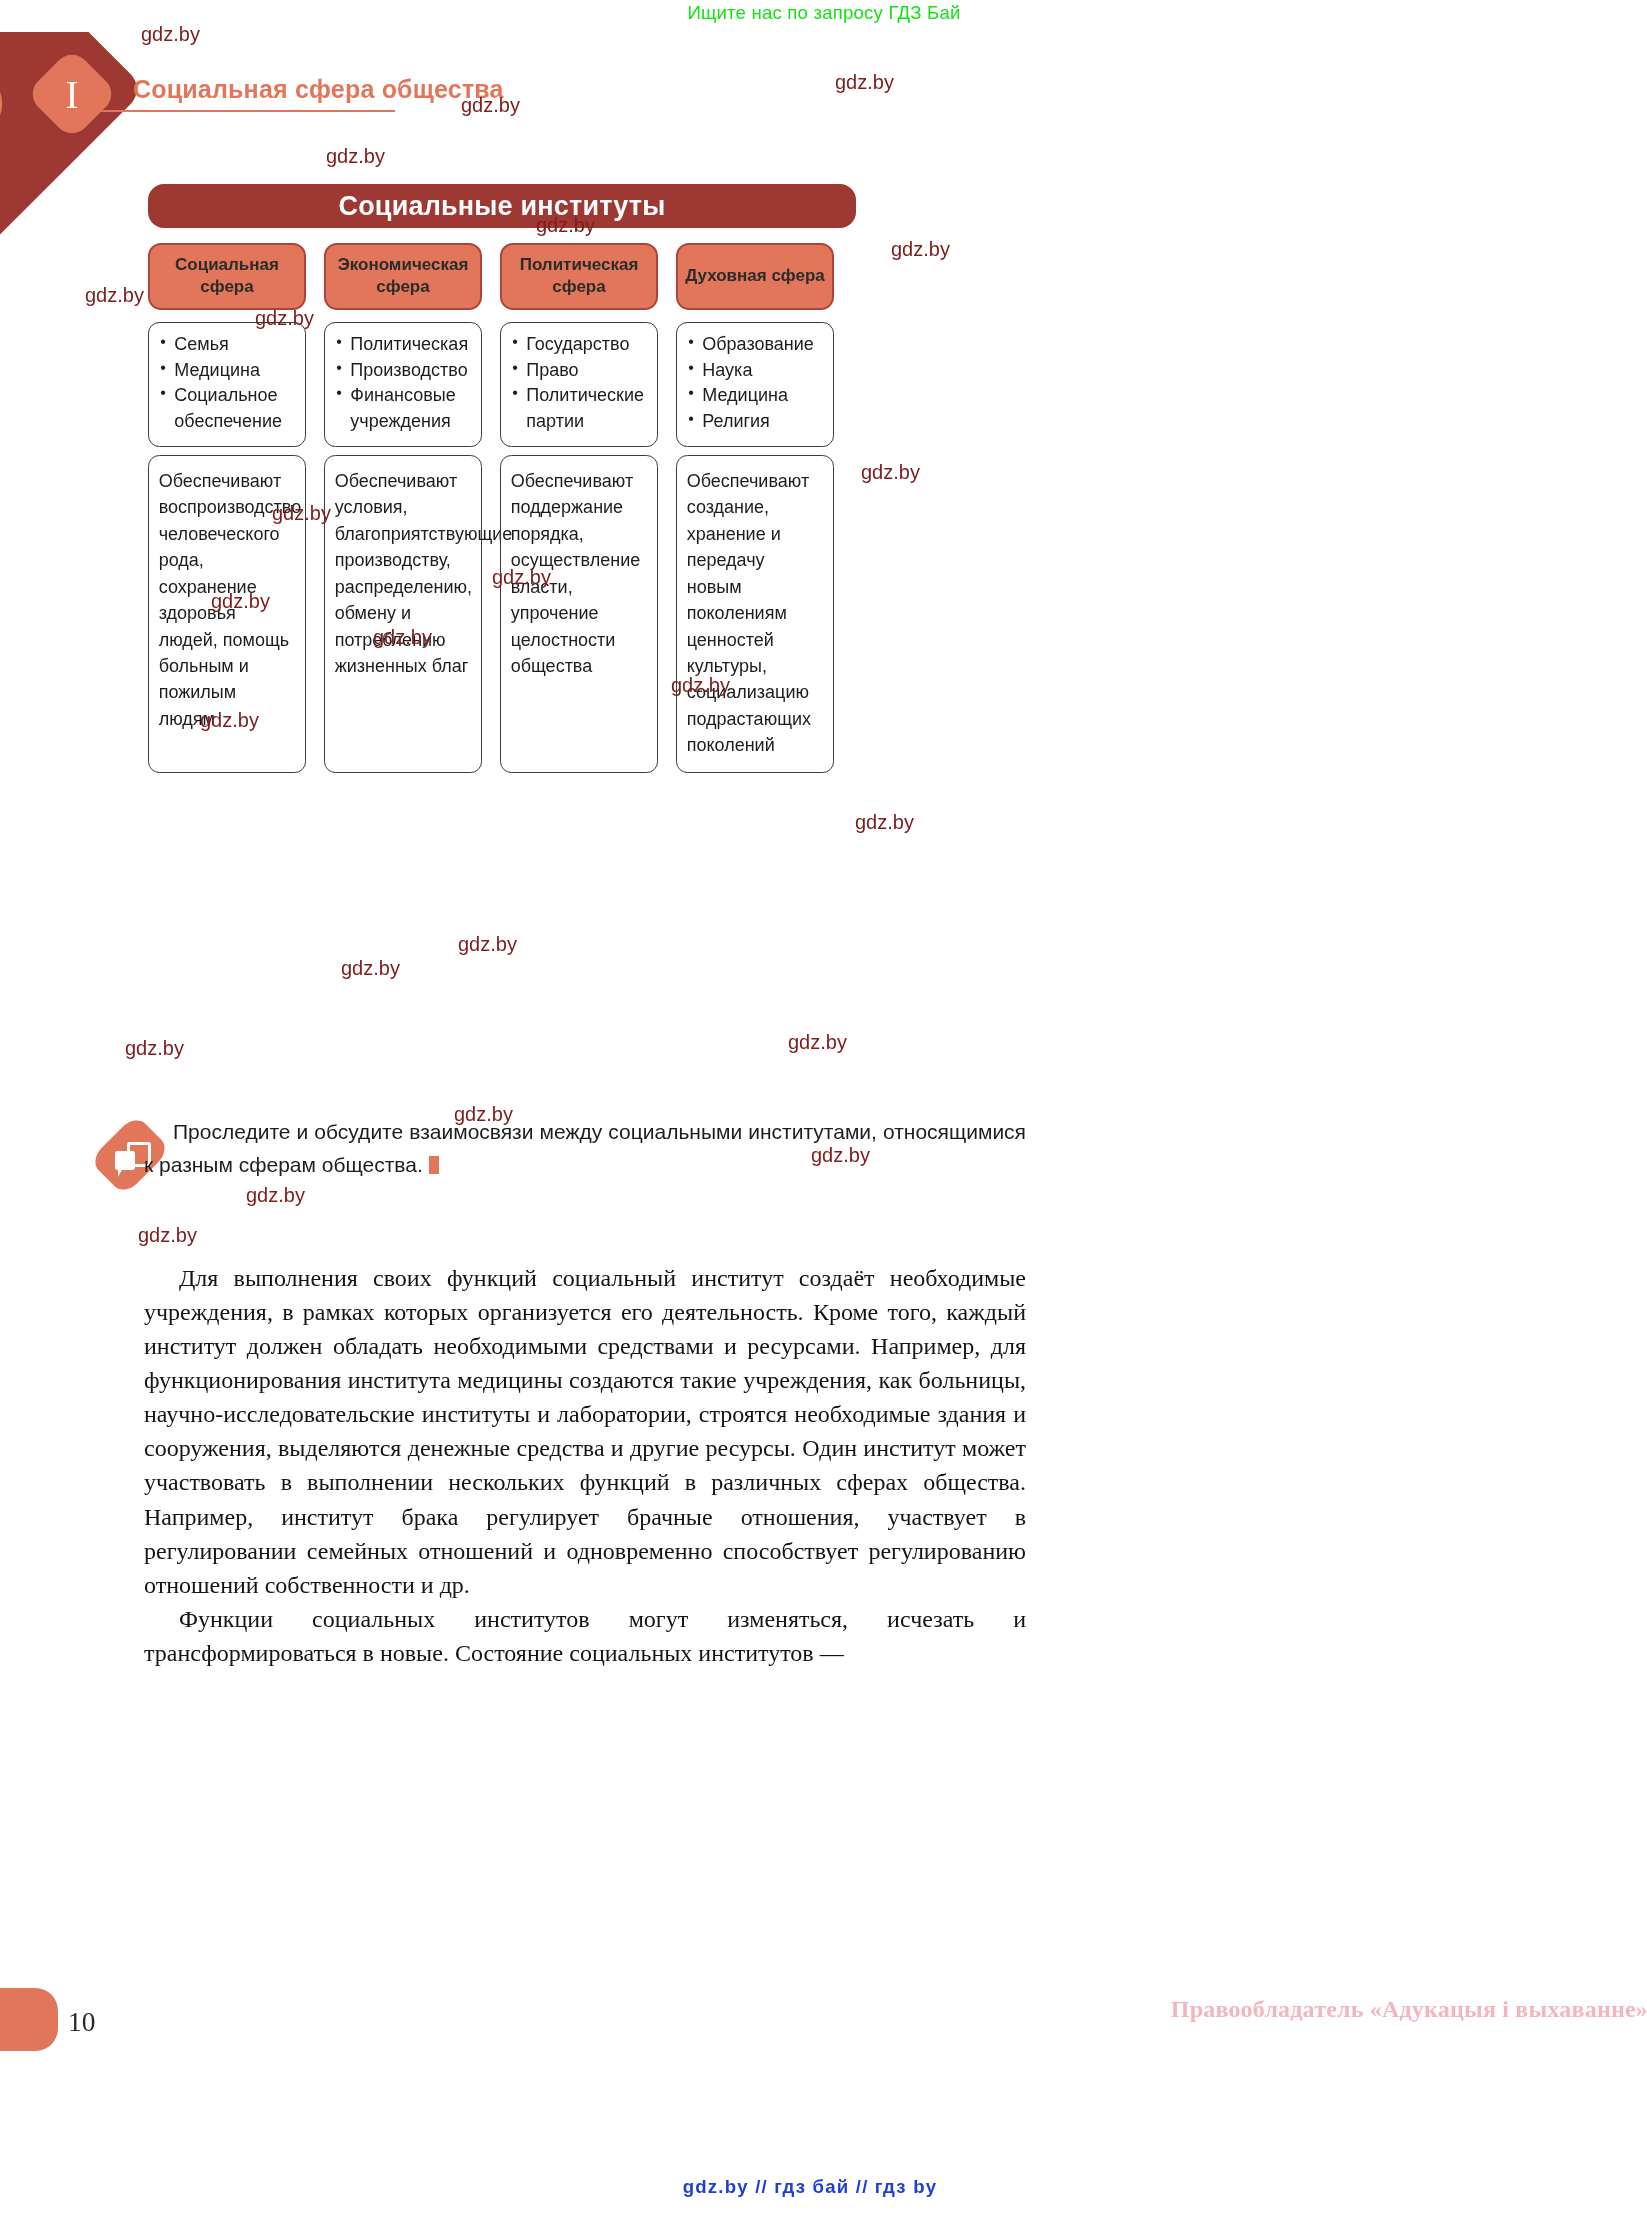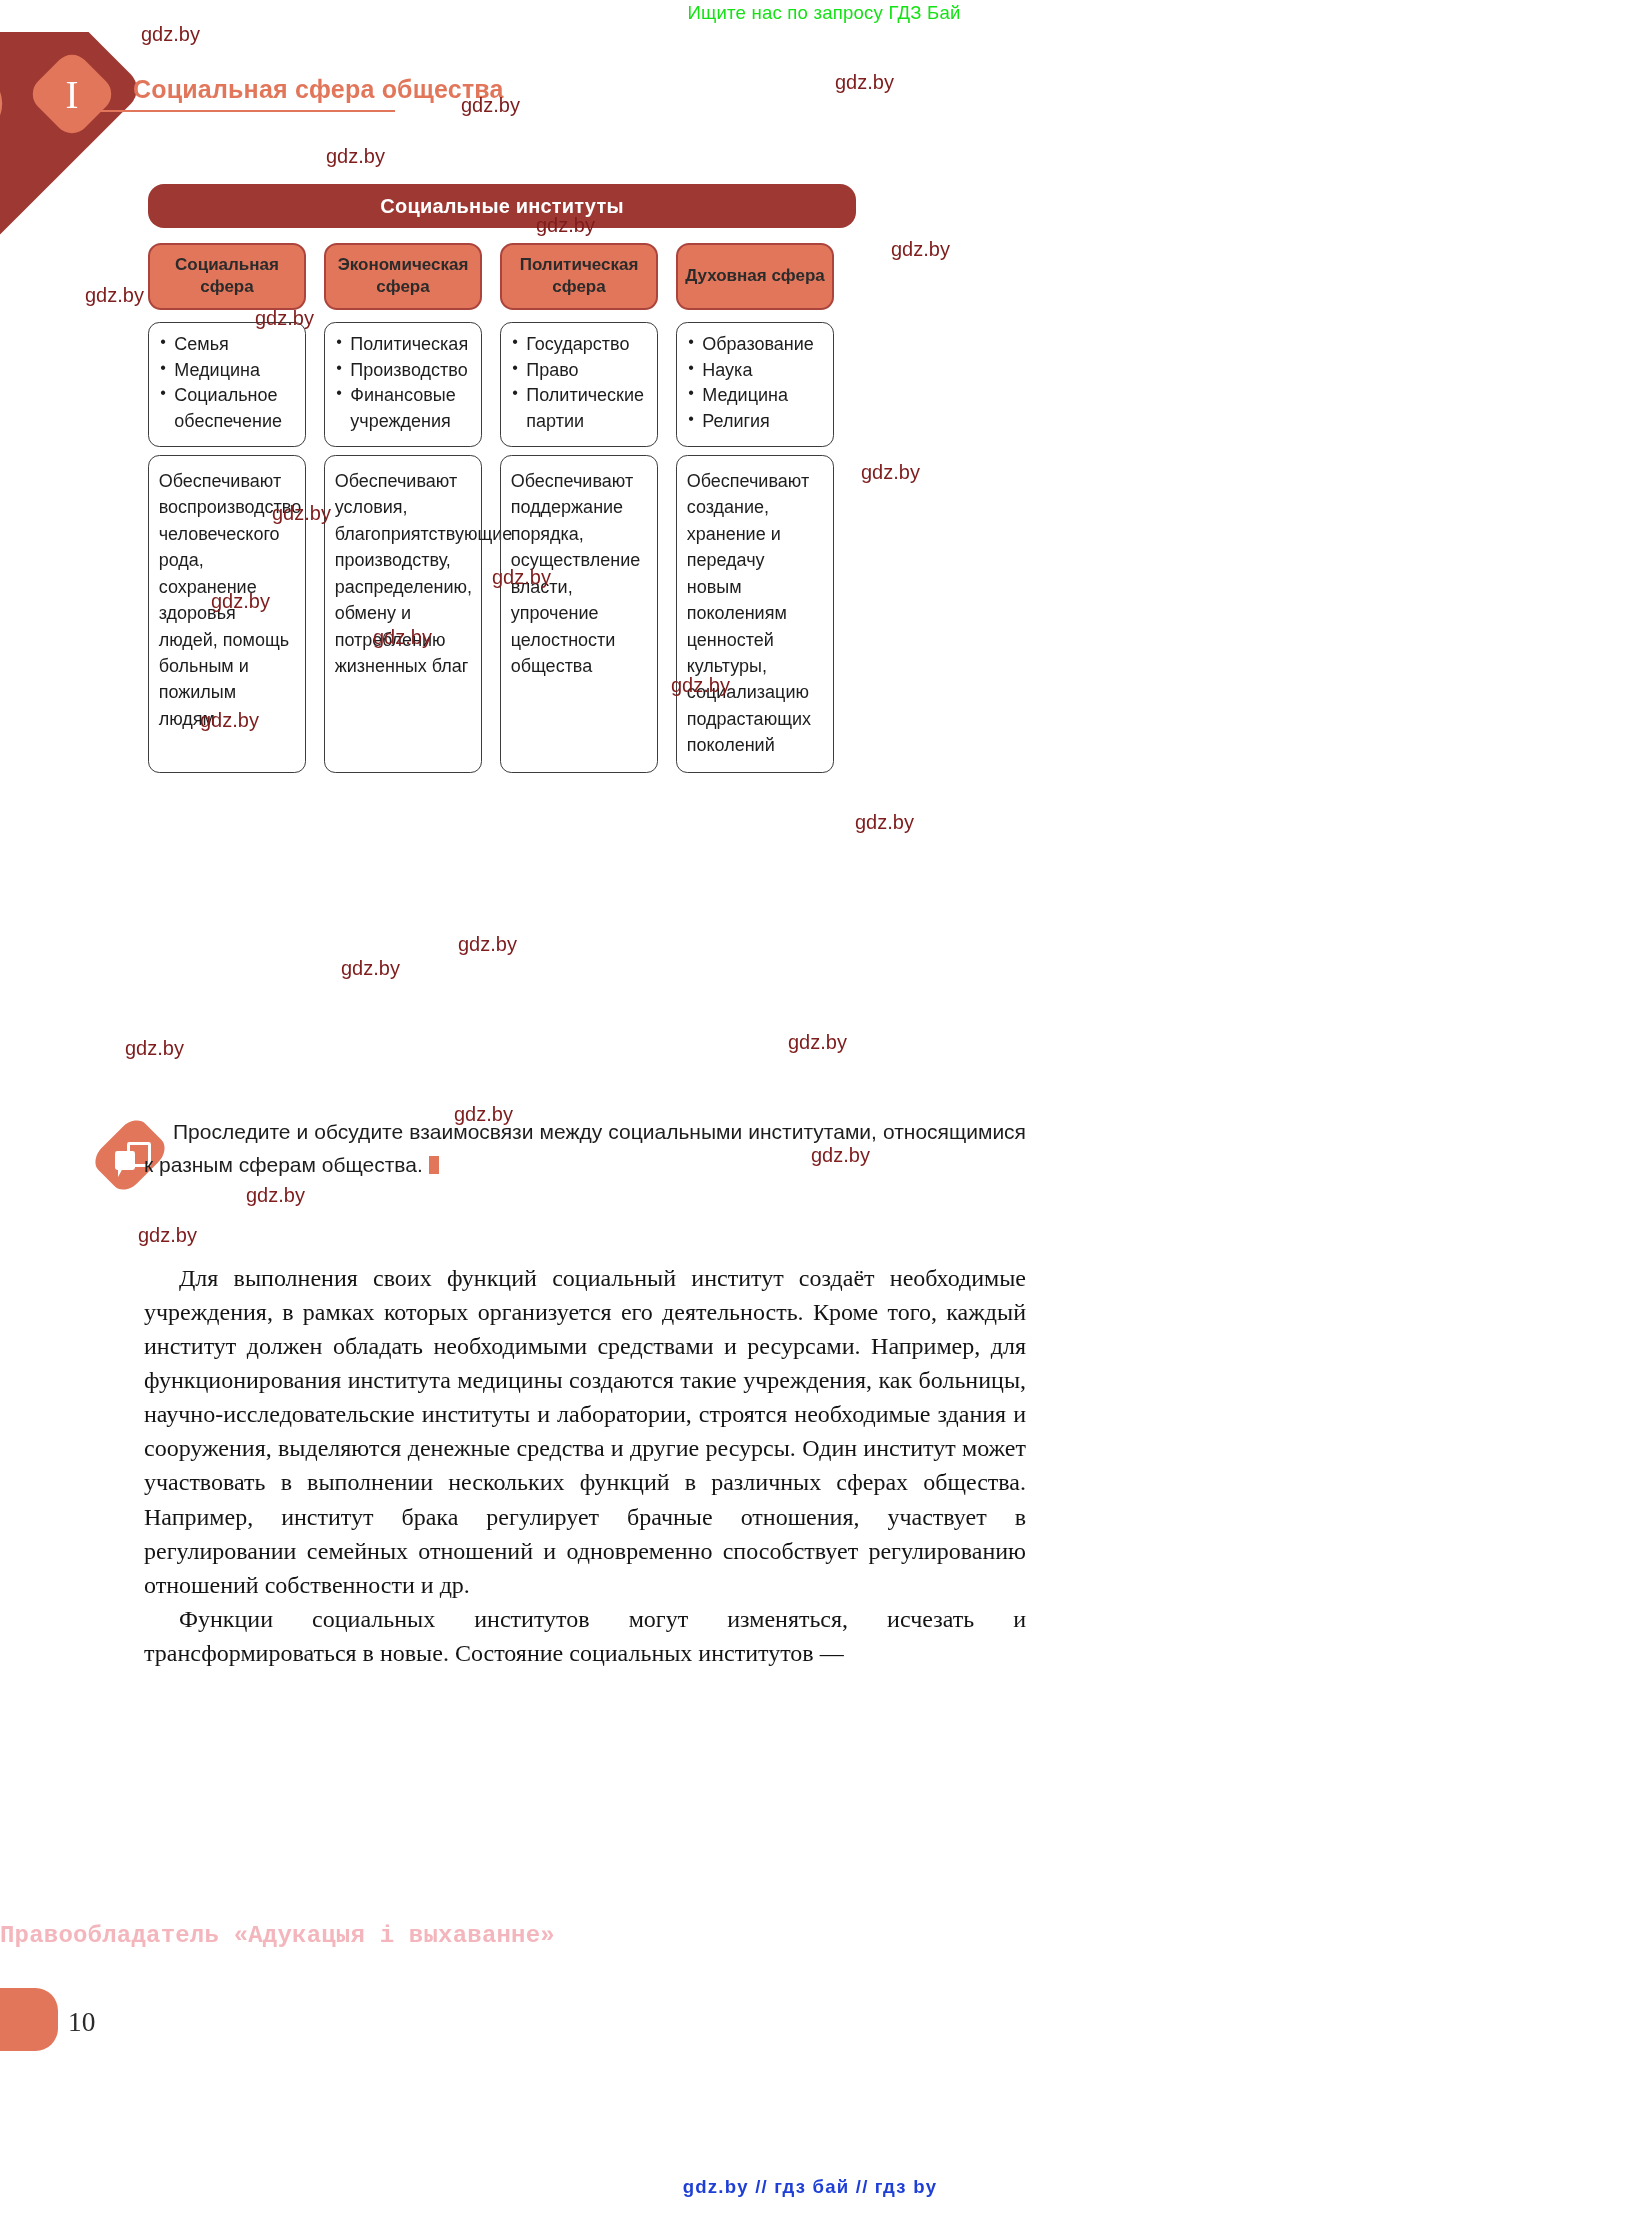--- a/index.html
+++ b/index.html
@@ -116,21 +116,21 @@
     width: 708px;
   }
   .diagram-header {
     background: #9e3833;
     border-radius: 16px;
     height: 44px;
     display: flex;
     align-items: center;
     justify-content: center;
     color: #ffffff;
-    font-size: 20px;
+    font-size: 27px;
     font-weight: 700;
     letter-spacing: 0.2px;
   }
   .columns {
     display: flex;
     gap: 18px;
     margin-top: 14.5px;
   }
   .column {
     width: 158px;
@@ -293,25 +293,25 @@
     position: absolute;
     left: 68px;
     top: 2007px;
     font-family: "Liberation Serif", serif;
     font-size: 27.4px;
     color: #2b2b2b;
   }
   .copyright {
     position: absolute;
     left: 0;
-    top: 1922px;
+    top: 1996px;
     width: 1648px;
-    text-align: left;
+    text-align: right;
     color: #f4b6bd;
-    font-family: Liberation Mono, monospace;
+    font-family: Liberation Serif, serif;
     font-size: 24px;
     font-weight: 700;
     letter-spacing: 0.2px;
   }
   .bottom-links {
     position: absolute;
     left: 0;
     top: 2176px;
     width: 1620px;
     text-align: center;

